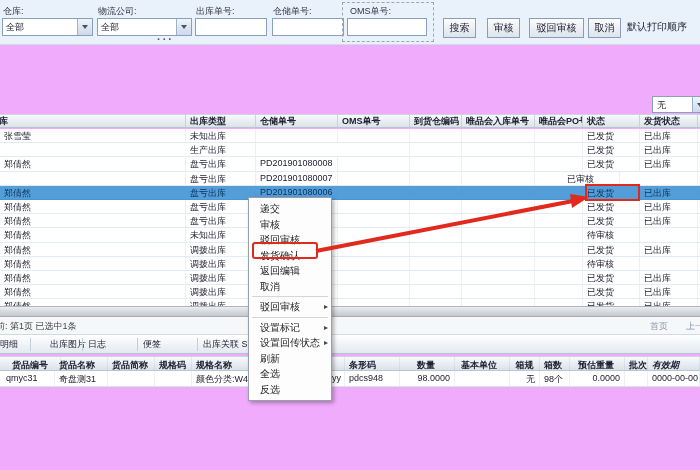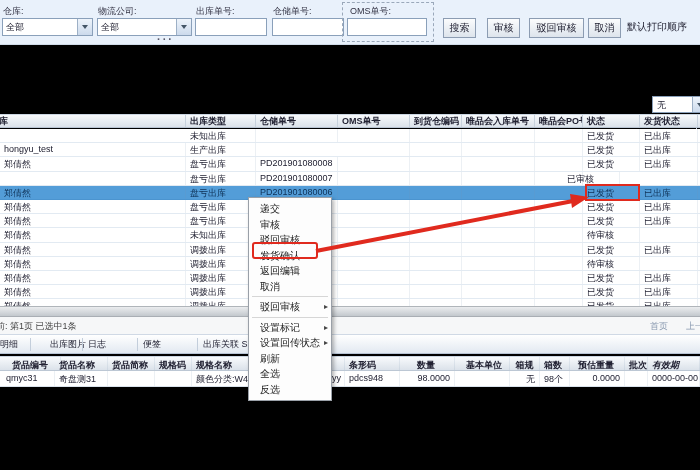--- a/index.html
+++ b/index.html
@@ -1,17 +1,17 @@
 <!DOCTYPE html>
 <html><head>
 <meta charset="utf-8">
 <style>
   *{margin:0;padding:0;box-sizing:border-box;font-family:"Liberation Sans","DejaVu Sans",sans-serif}
   html,body{background:#fff}
-  #app{position:relative;width:700px;height:470px;background:#000000;overflow:hidden;color:#223;font-size:10px}
+  #app{position:relative;width:700px;height:470px;background:#f0abfc;overflow:hidden;color:#223;font-size:10px}
 
   
   .menubar{position:absolute;left:0;top:7;width:700px;height:17px;
     background:linear-gradient(#f3f7fc,#cfdcef);border-bottom:1px solid #b9c9df}
   .menubar span{position:absolute;top:0;line-height:16px;font-size:10px;font-weight:700;color:#333;white-space:nowrap}
 
   
   .toolstrip{position:absolute;left:0;top:24;width:700px;height:26px;
     background:linear-gradient(#feffff,#eaf0f8);border-bottom:1px solid #d4deeb}
 
@@ -137,31 +137,31 @@
       <div class="hcell" style="left: 256px; width: 82px;">仓储单号</div>
       <div class="hcell" style="left: 338px; width: 72px;">OMS单号</div>
       <div class="hcell" style="left: 410px; width: 52px;">到货仓编码</div>
       <div class="hcell" style="left: 462px; width: 73px;">唯品会入库单号</div>
       <div class="hcell" style="left: 535px; width: 48px;">唯品会PO号</div>
       <div class="hcell" style="left: 583px; width: 57px;">状态</div>
       <div class="hcell" style="left: 640px; width: 58px;">发货状态</div>
     </div>
   <div class="mt-body">
       <div class="trow" style="top: 0px;">
+        <div class="tcell" style="left: 0px; width: 186px;">张雪莹</div>
         <div class="tcell" style="left: 186px; width: 70px;">未知出库</div>
         <div class="tcell" style="left: 256px; width: 82px;"></div>
         <div class="tcell" style="left: 338px; width: 72px;"></div>
         <div class="tcell" style="left: 410px; width: 52px;"></div>
         <div class="tcell" style="left: 462px; width: 73px;"></div>
         <div class="tcell" style="left: 535px; width: 48px;"></div>
         <div class="tcell" style="left: 583px; width: 57px;">已发货</div>
         <div class="tcell" style="left: 640px; width: 58px;">已出库</div>
       </div>
       <div class="trow" style="top: 14.2px;">
-        <div class="tcell" style="left: 0px; width: 186px;">hongyu_test</div>
         <div class="tcell" style="left: 186px; width: 70px;">生产出库</div>
         <div class="tcell" style="left: 256px; width: 82px; margin-top: 45px;">SC1901080001</div>
         <div class="tcell" style="left: 338px; width: 72px;"></div>
         <div class="tcell" style="left: 410px; width: 52px;"></div>
         <div class="tcell" style="left: 462px; width: 73px;"></div>
         <div class="tcell" style="left: 535px; width: 48px;"></div>
         <div class="tcell" style="left: 583px; width: 57px;">已发货</div>
         <div class="tcell" style="left: 640px; width: 58px;">已出库</div>
       </div>
       <div class="trow" style="top: 28.4px;">
@@ -310,21 +310,21 @@
 
   <div class="dt-header">
       <div class="dcell dhead" style="left: 8px; width: 53px;">货品编号</div>
       <div class="dcell dhead" style="left: 55px; width: 53px;">货品名称</div>
       <div class="dcell dhead" style="left: 108px; width: 47px;">货品简称</div>
       <div class="dcell dhead" style="left: 155px; width: 37px;">规格码</div>
       <div class="dcell dhead" style="left: 192px; width: 118px;">规格名称</div>
       <div class="dcell dhead" style="left: 310px; width: 35px;">品牌</div>
       <div class="dcell dhead" style="left: 345px; width: 55px;">条形码</div>
       <div class="dcell dhead c" style="left: 400px; width: 55px;">数量</div>
-      <div class="dcell dhead" style="left: 457px; width: 53px; text-align: center;">基本单位</div>
+      <div class="dcell dhead" style="left: 457px; width: 53px;">基本单位</div>
       <div class="dcell dhead c" style="left: 512px; width: 28px;">箱规</div>
       <div class="dcell dhead" style="left: 540px; width: 30px;">箱数</div>
       <div class="dcell dhead c" style="left: 570px; width: 55px;">预估重量</div>
       <div class="dcell dhead" style="left: 625px; width: 23px;">批次</div>
       <div class="dcell dhead" style="left: 648px; width: 52px; font-style: italic;">有效期</div>
     </div>
   <div class="dt-row">
       <div class="dcell" style="left: 2px; width: 53px;">qmyc31</div>
       <div class="dcell" style="left: 55px; width: 53px;">奇盘测31</div>
       <div class="dcell" style="left: 108px; width: 47px;"></div>

